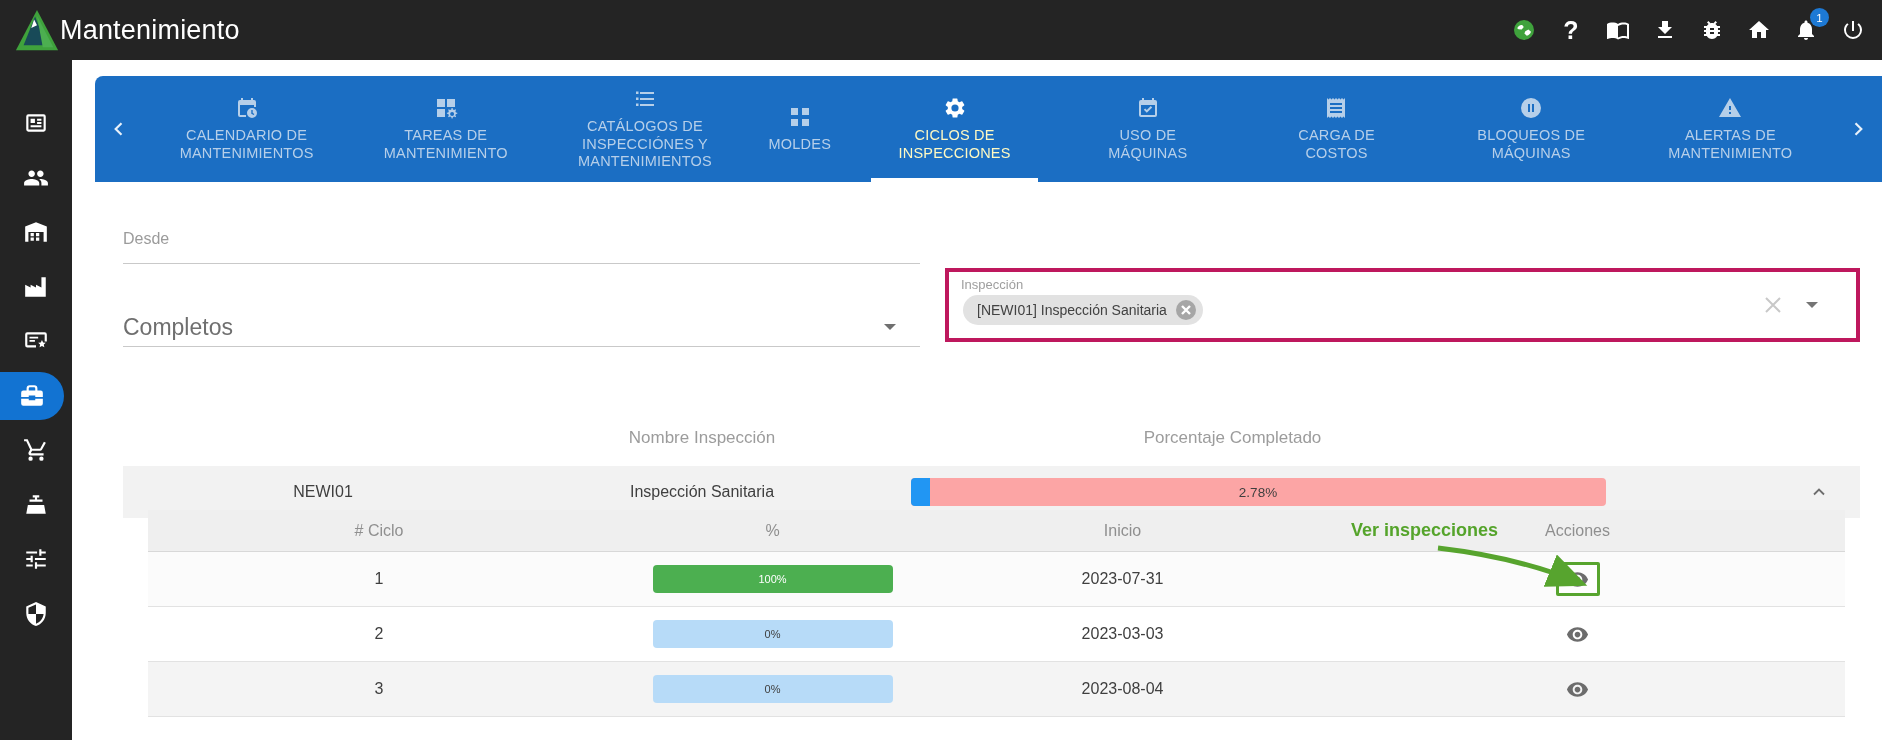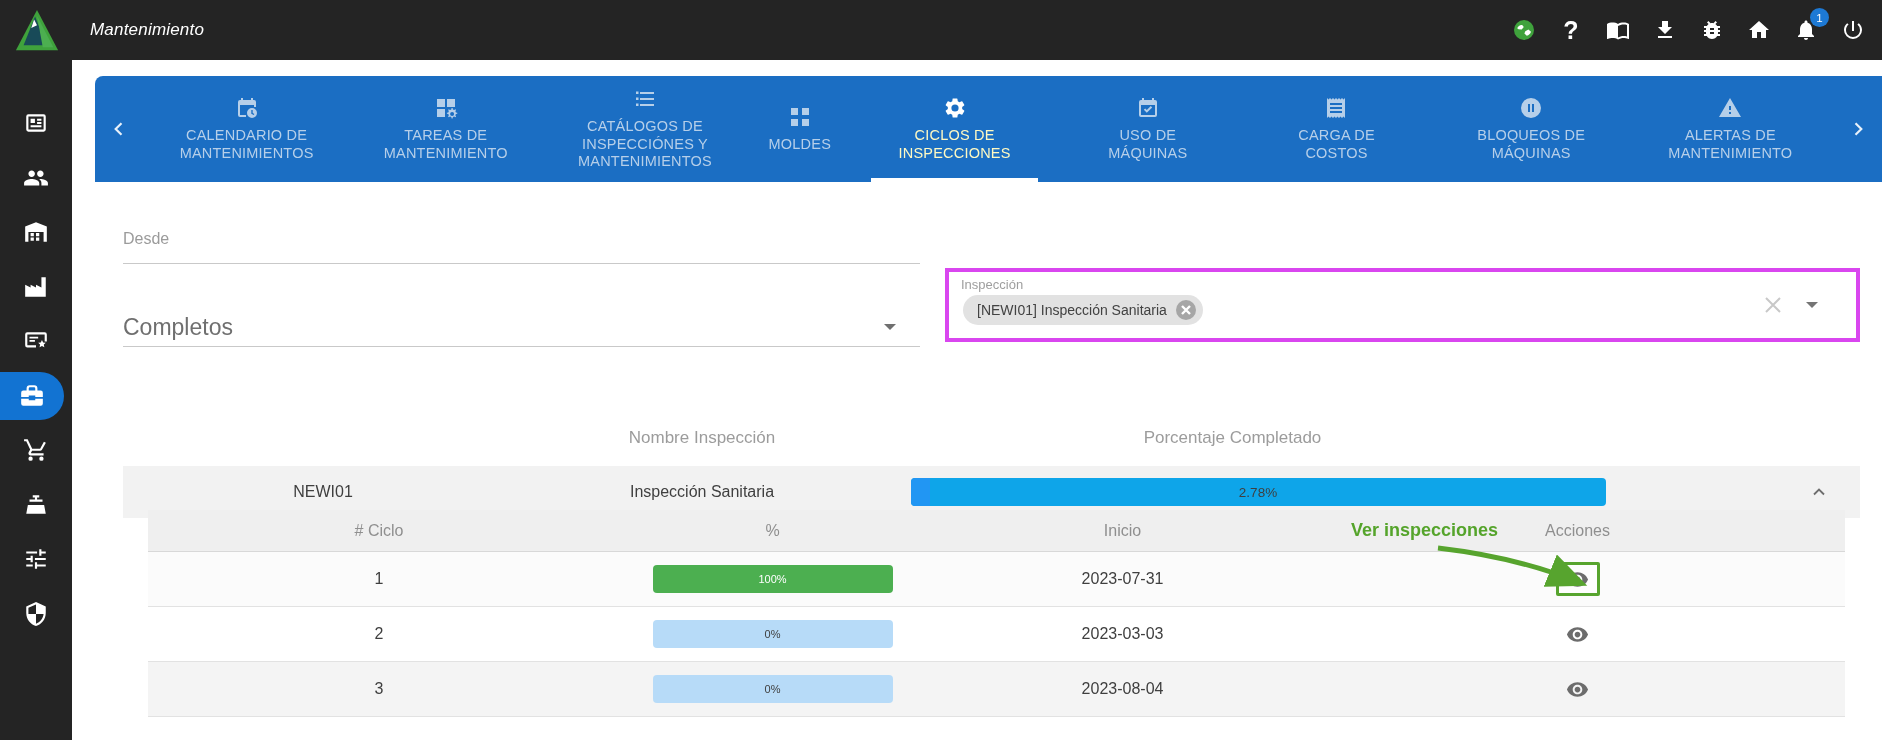--- a/index.html
+++ b/index.html
@@ -3,21 +3,21 @@
 <meta charset="utf-8">
 <style>
   * { margin:0; padding:0; box-sizing:border-box; }
   html,body { width:1882px; height:740px; overflow:hidden; background:#fff;
               font-family:"Liberation Sans", sans-serif; }
   .app { width:1882px; height:740px; display:flex; flex-direction:column; }
 
   
   .topbar { height:60px; background:#242424; display:flex; align-items:center; flex:none; }
   .logo { width:46px; height:46px; margin-left:14px; flex:none; }
-  .app-title { color:#fff; font-size:17px; margin-left:30px; letter-spacing:.2px;font-style:italic; }
+  .app-title { color:#fff; font-size:27px; letter-spacing:.2px; }
   .top-spacer { flex:1; }
   .top-icons { display:flex; align-items:center; gap:21px; padding-right:16px; }
   .tico { width:26px; height:26px; display:flex; align-items:center; justify-content:center;
           color:#fff; cursor:pointer; position:relative; }
   .tico svg { width:24px; height:24px; fill:#fff; }
   .tico.help { font-size:25px; font-weight:bold; color:#fff; }
   .badge { position:absolute; top:-9px; right:-10px; width:19px; height:19px; border-radius:50%;
            background:#1d79d4; color:#fff; font-size:11.5px; display:flex; align-items:center;
            justify-content:center; }
 
@@ -50,21 +50,21 @@
   .field .ph { font-size:16px; color:#9b9b9b; padding-top:8px; }
   .f-desde { left:51px; top:162px; width:797px; height:42px; }
   .f-hasta { left:873px; top:162px; width:915px; height:42px; }
   .f-completos { left:51px; top:246px; width:797px; height:41px; cursor:pointer; }
   .f-completos .val { font-size:23px; color:#6f6f6f; padding-top:8px; }
   .caret { position:absolute; width:0; height:0; border-left:6px solid transparent;
            border-right:6px solid transparent; border-top:6px solid #6f6f6f; }
   .f-completos .caret { right:24px; top:18px; }
 
   .insp-box { position:absolute; left:873px; top:208px; width:915px; height:74px;
-              border:4px solid #d946ef; background:#fff; }
+              border:4px solid #be185d; background:#fff; }
   .insp-label { font-size:13px; color:#9e9e9e; margin:5px 0 0 12px; }
   .chip { display:inline-flex; align-items:center; gap:9px; height:30px; border-radius:15px;
           background:#e2e2e2; margin:3px 0 0 14px; padding:0 7px 0 14px;
           font-size:14px; color:#424242; }
   .chip-x { width:20px; height:20px; border-radius:50%; background:#a6a6a6; display:flex;
             align-items:center; justify-content:center; cursor:pointer; }
   .chip-x svg { width:10px; height:10px; stroke:#fff; stroke-width:2.4; fill:none; }
   .insp-clear { position:absolute; right:72px; top:22px; cursor:pointer; }
   .insp-clear svg { width:22px; height:22px; stroke:#c8c8c8; stroke-width:2; fill:none; }
   .insp-caret { right:38px; top:30px; border-top-color:#757575; cursor:pointer; }
@@ -75,21 +75,21 @@
   .mt-head div { position:absolute; text-align:center; }
   .th-codigo { left:60px; width:280px; }
   .th-nombre { left:429px; width:300px; }
   .th-pct { left:711px; width:797px; }
   .mt-row { position:absolute; left:51px; top:366px; width:1737px; height:52px; background:#f2f2f2;
             margin-top:40px; font-size:16px; color:#3f3f3f; }
   .mt-row .cell { position:absolute; top:0; height:52px; display:flex; align-items:center; justify-content:center; }
   .mr-codigo { left:60px; width:280px; }
   .mr-nombre { left:429px; width:300px; }
   .mr-bar { left:711px; top:12px !important; width:797px; height:28px !important; }
-  .bar { position:relative; width:695px; height:28px; margin-left:51px; background:#0ea5e9;
+  .bar { position:relative; width:695px; height:28px; margin-left:51px; background:#fca5a5;
          border-radius:4px; overflow:hidden; }
   .bar-fill { position:absolute; left:0; top:0; bottom:0; background:#2196f3; }
   .bar-label { position:absolute; inset:0; display:flex; align-items:center; justify-content:center;
                font-size:13.5px; color:#3f3f3f; }
   .mr-chevron { right:26px; width:30px; cursor:pointer; }
   .mr-chevron svg { width:20px; height:20px; stroke:#6e6e6e; stroke-width:2.2; fill:none; }
 
   
   .cycles { position:absolute; left:76px; top:450px; width:1697px; }
   .cy-row { display:flex; align-items:center; border-bottom:1px solid #e2e2e2; }

